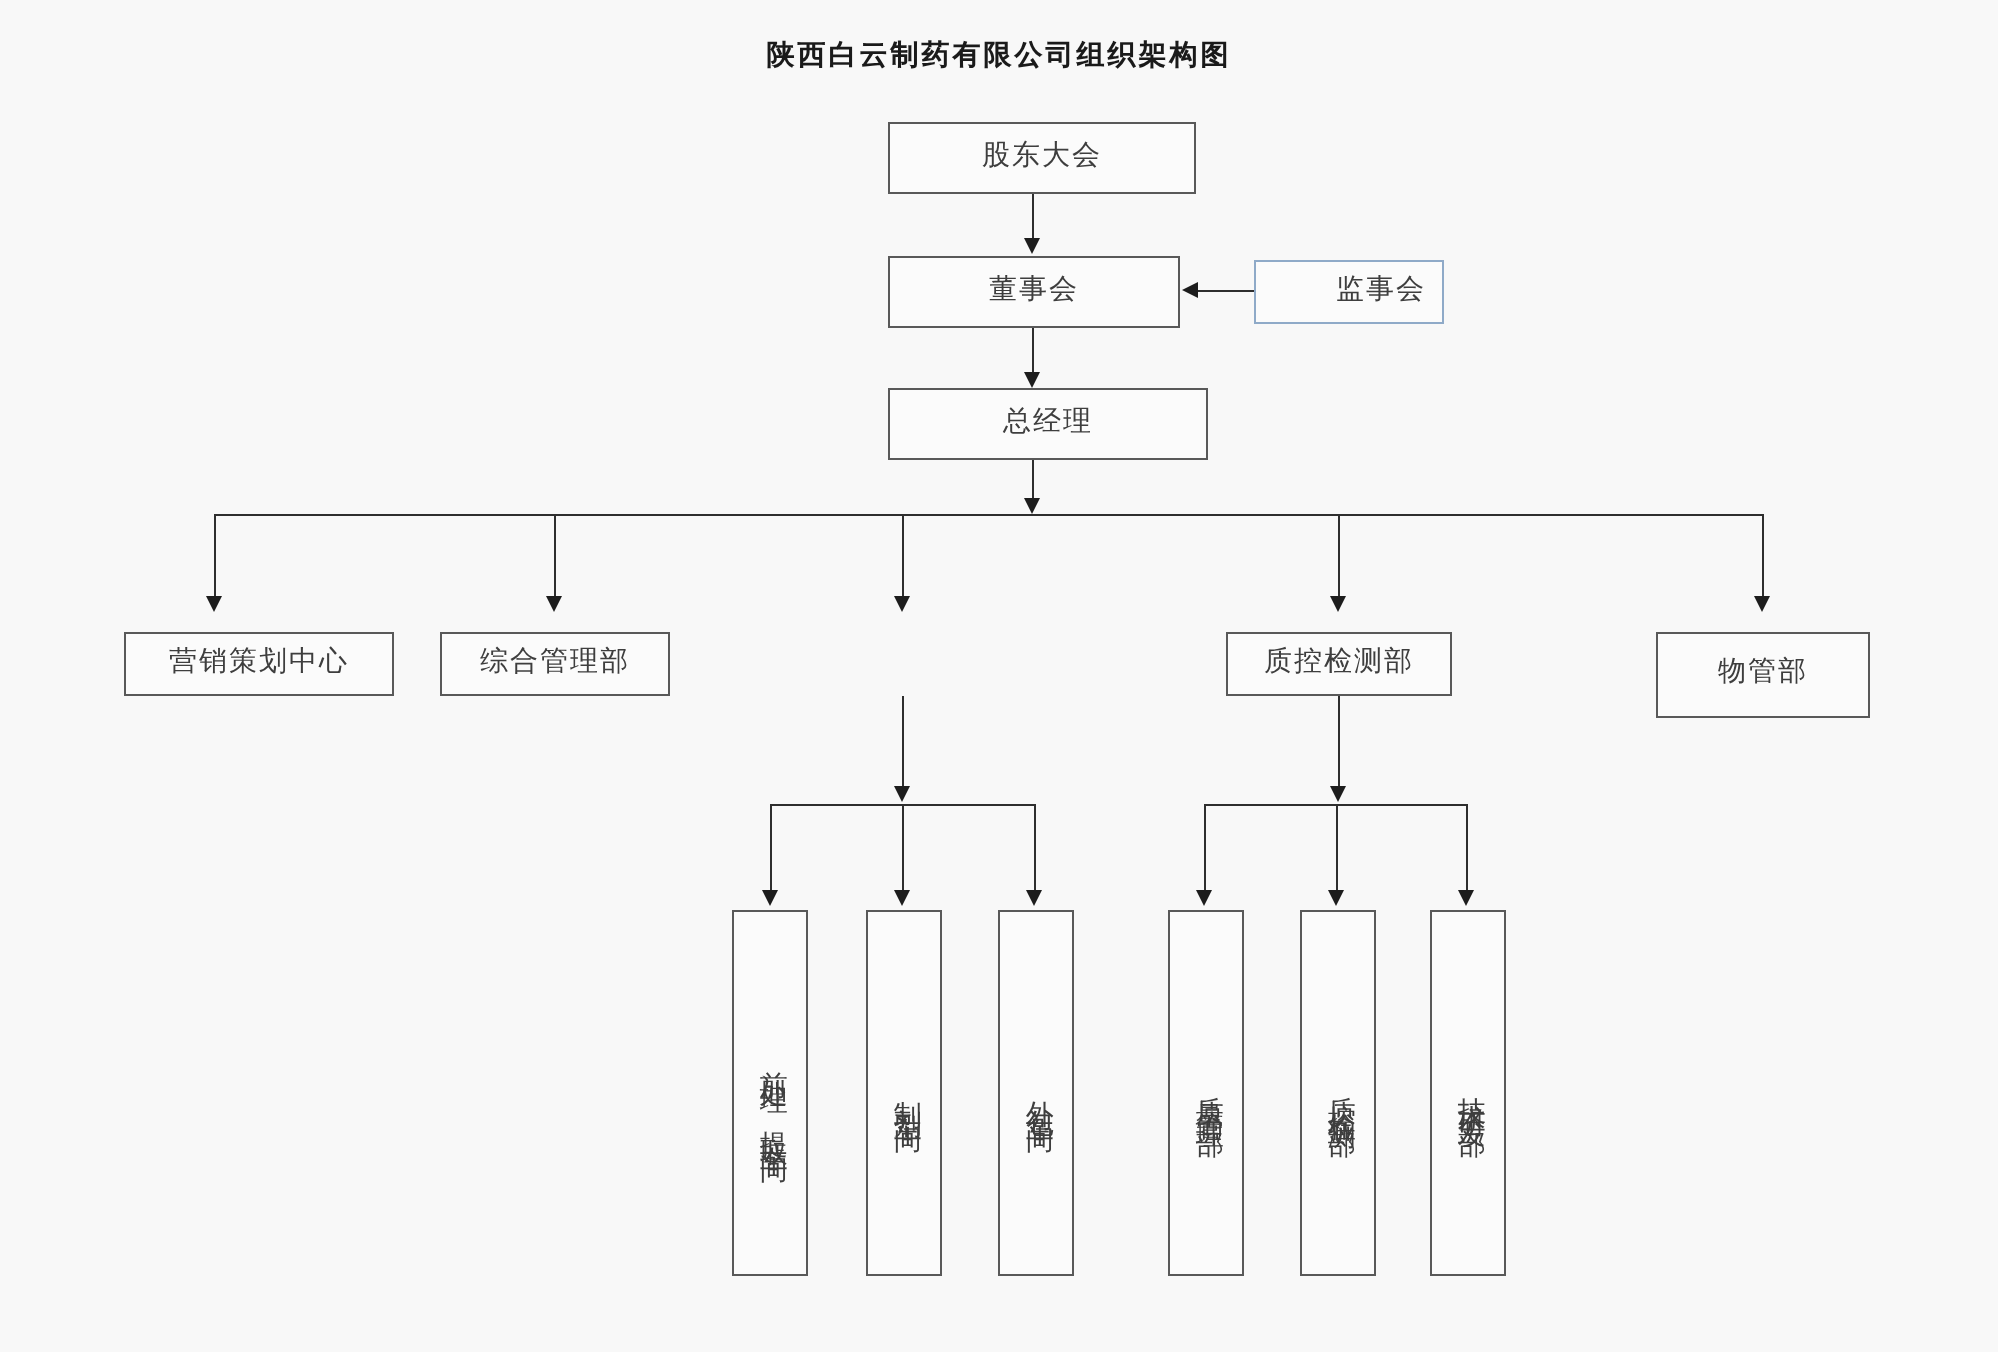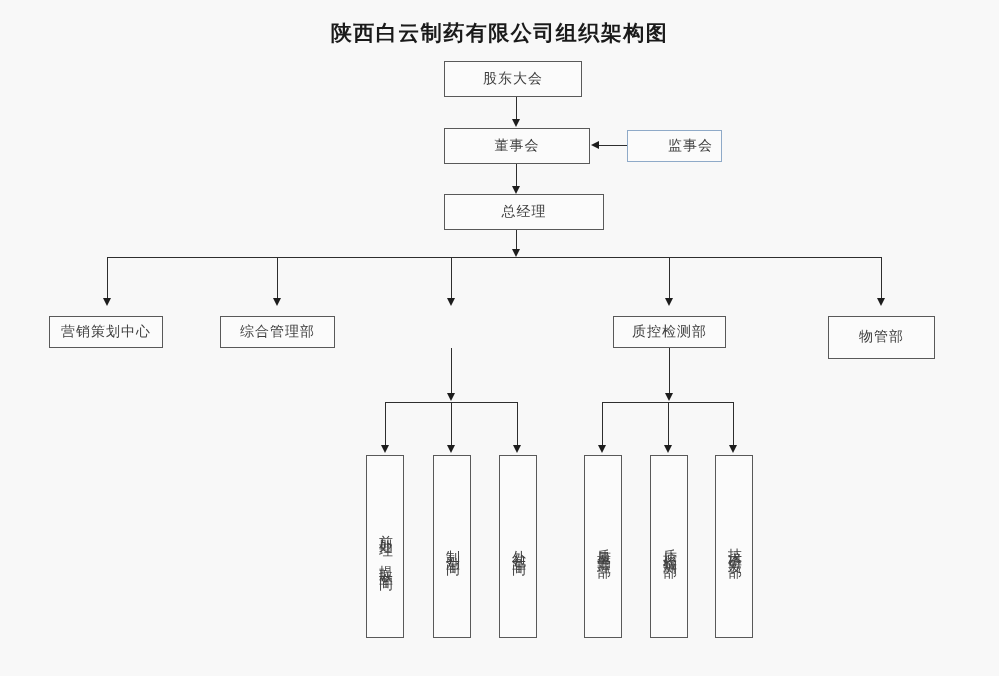--- a/index.html
+++ b/index.html
@@ -18,21 +18,21 @@
     position: relative;
     width: 999px;
     height: 676px;
   }
   #chart-title {
     position: absolute;
     left: 0;
     top: 19px;
     width: 999px;
     text-align: center;
-    font-size: 21px;
+    font-size: 14px;
     font-weight: bold;
     letter-spacing: 1.5px;
     color: #1a1a1a;
     font-family: "Liberation Serif", "DejaVu Serif", serif;
   }
   .node {
     position: absolute;
     box-sizing: border-box;
     background: #fbfbfb;
     border: 1px solid #595959;
@@ -77,21 +77,21 @@
     border-right: 8px solid #1d1d1d;
   }
 </style>
 </head>
 <body>
 
 <div id="chart-root">
 
   <div id="chart-title">陕西白云制药有限公司组织架构图</div>
 
-  <div class="node" style="left:444px; top:61px; width:138px; height:36px;">股东大会</div>
+  <div class="node" style="left:444px; top:61px; width:154px; height:36px;">股东大会</div>
 
   <div class="conn v" style="left:516px; top:97px; height:23px;"></div>
   <div class="arrow-down" style="left:512px; top:119px;"></div>
 
   <div class="node" style="left:444px; top:128px; width:146px; height:36px;">董事会</div>
 
   <div class="node accent" style="left:627px; top:130px; width:95px; height:32px;padding-left:32px;">监事会</div>
 
   <div class="conn h" style="left:599px; top:145px; width:28px;"></div>
   <div class="arrow-left" style="left:591px; top:141px;"></div>
@@ -114,21 +114,21 @@
 
   <div class="conn v" style="left:451px; top:257px; height:42px;"></div>
   <div class="arrow-down" style="left:447px; top:298px;"></div>
 
   <div class="conn v" style="left:669px; top:257px; height:42px;"></div>
   <div class="arrow-down" style="left:665px; top:298px;"></div>
 
   <div class="conn v" style="left:881px; top:257px; height:42px;"></div>
   <div class="arrow-down" style="left:877px; top:298px;"></div>
 
-  <div class="node" style="left:49px; top:316px; width:114px; height:32px;">营销策划中心</div>
+  <div class="node" style="left:62px; top:316px; width:135px; height:32px;">营销策划中心</div>
   <div class="node" style="left:220px; top:316px; width:115px; height:32px;text-align:center;">综合管理部</div>
   <div class="node" style="left:613px; top:316px; width:113px; height:32px;">质控检测部</div>
   <div class="node" style="left:828px; top:316px; width:107px; height:43px;">物管部</div>
 
   <div class="conn v" style="left:451px; top:348px; height:45px;"></div>
   <div class="arrow-down" style="left:447px; top:393px;"></div>
   <div class="conn h" style="left:385px; top:402px; width:133px;"></div>
 
   <div class="conn v" style="left:385px; top:402px; height:44px;"></div>
   <div class="arrow-down" style="left:381px; top:445px;"></div>

